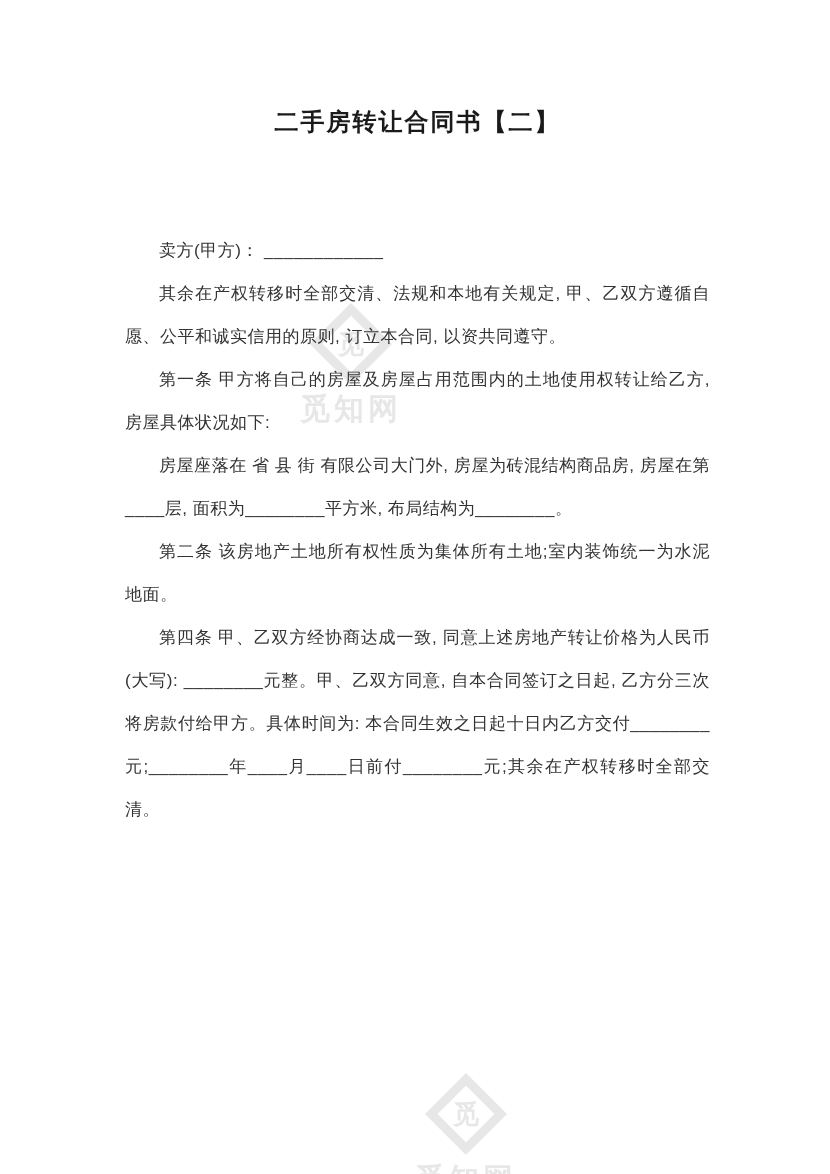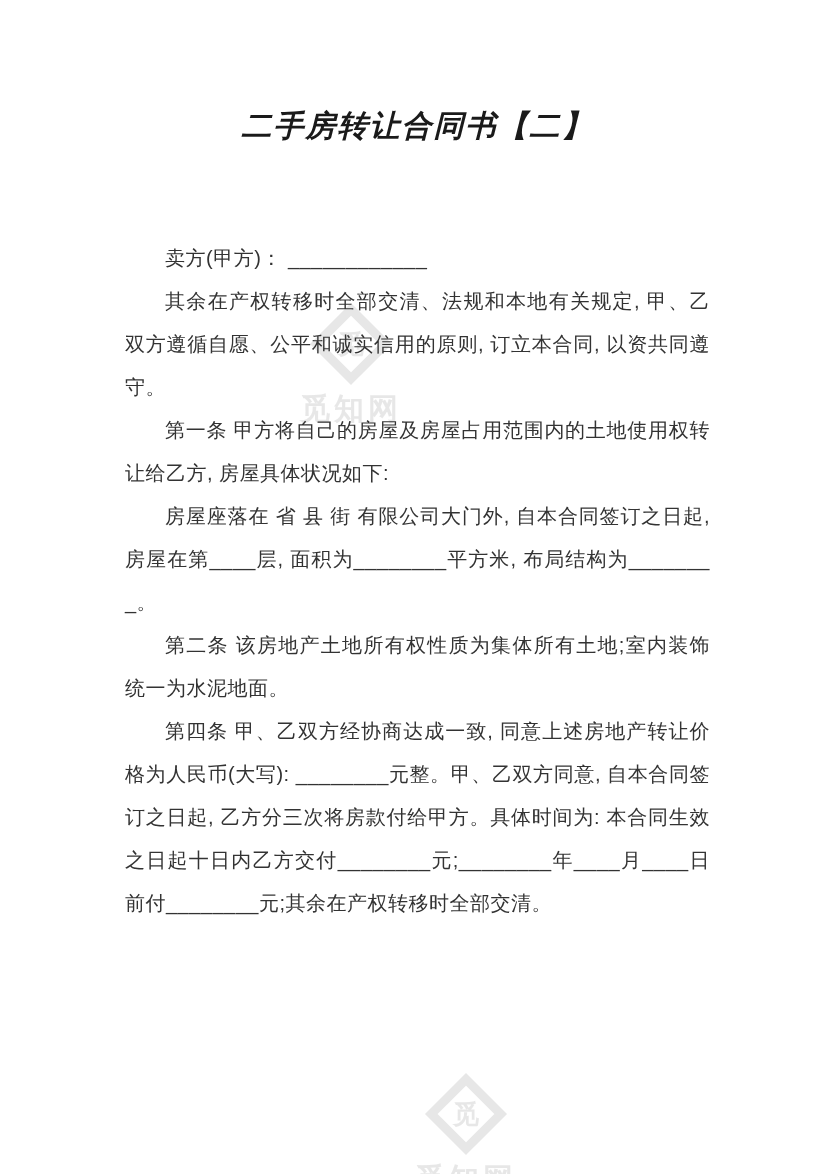--- a/index.html
+++ b/index.html
@@ -14,32 +14,31 @@
 
   .page {
     position: relative;
     width: 830px;
     height: 1174px;
     background: #ffffff;
     padding: 106px 120px 0 125px;
   }
 
   .doc-title {
-    font-size: 30px;
+    font-size: 24px;
     font-weight: bold;
     color: #1a1a1a;
     text-align: center;
     letter-spacing: 2px;
     margin-bottom: 92px;
     line-height: 1.3;
-    font-style: italic;
   }
 
   .para {
-    font-size: 20px;
+    font-size: 17px;
     line-height: 43px;
     color: #333333;
     text-align: justify;
     text-indent: 2em;
     letter-spacing: 0.5px;
     word-break: break-all;
   }
 
   
   .watermark {
@@ -100,18 +99,18 @@
     </span>
     <span class="wm-text">觅知网</span>
   </div>
 
   <div class="content">
     <h1 class="doc-title">二手房转让合同书【二】</h1>
 
     <p class="para">卖方(甲方)： ____________</p>
     <p class="para">其余在产权转移时全部交清、法规和本地有关规定, 甲、乙双方遵循自愿、公平和诚实信用的原则, 订立本合同, 以资共同遵守。</p>
     <p class="para">第一条 甲方将自己的房屋及房屋占用范围内的土地使用权转让给乙方, 房屋具体状况如下:</p>
-    <p class="para">房屋座落在 省 县 街 有限公司大门外, 自本合同签订之日起, 房屋在第____层, 面积为________平方米, 布局结构为________。</p>
+    <p class="para">房屋座落在 省 县 街 有限公司大门外, 房屋为砖混结构商品房, 房屋在第____层, 面积为________平方米, 布局结构为________。</p>
     <p class="para">第二条 该房地产土地所有权性质为集体所有土地;室内装饰统一为水泥地面。</p>
     <p class="para">第四条 甲、乙双方经协商达成一致, 同意上述房地产转让价格为人民币(大写): ________元整。甲、乙双方同意, 自本合同签订之日起, 乙方分三次将房款付给甲方。具体时间为: 本合同生效之日起十日内乙方交付________元;________年____月____日前付________元;其余在产权转移时全部交清。</p>
   </div>
 
 </div>
 
 </body></html>

